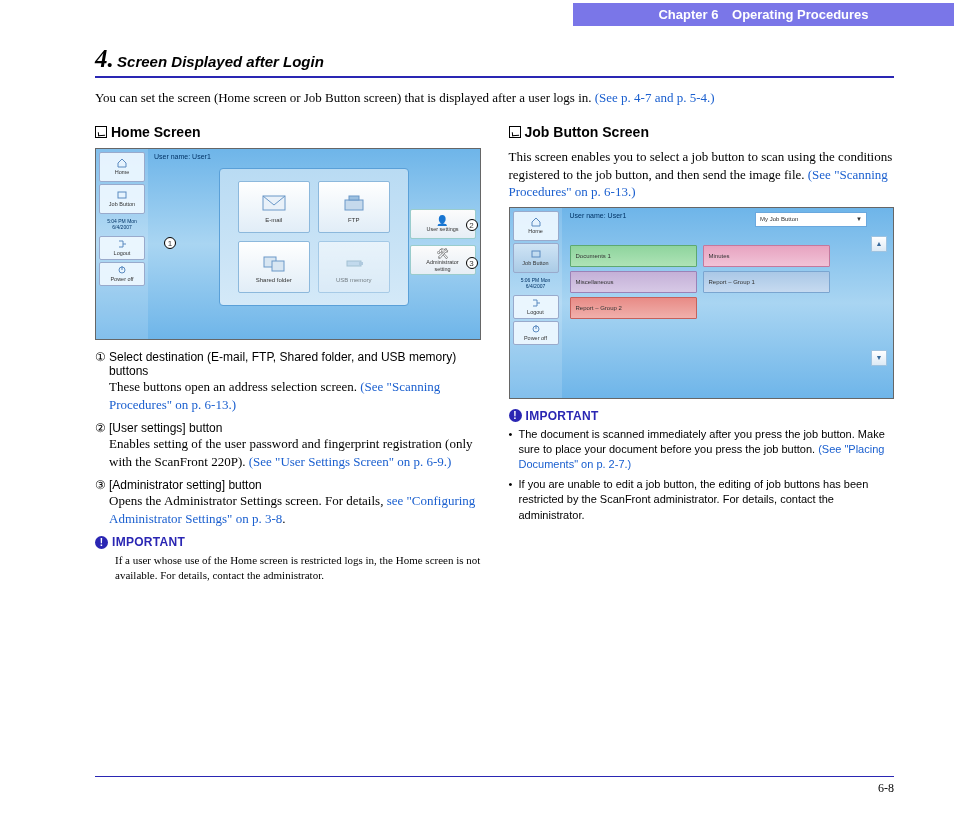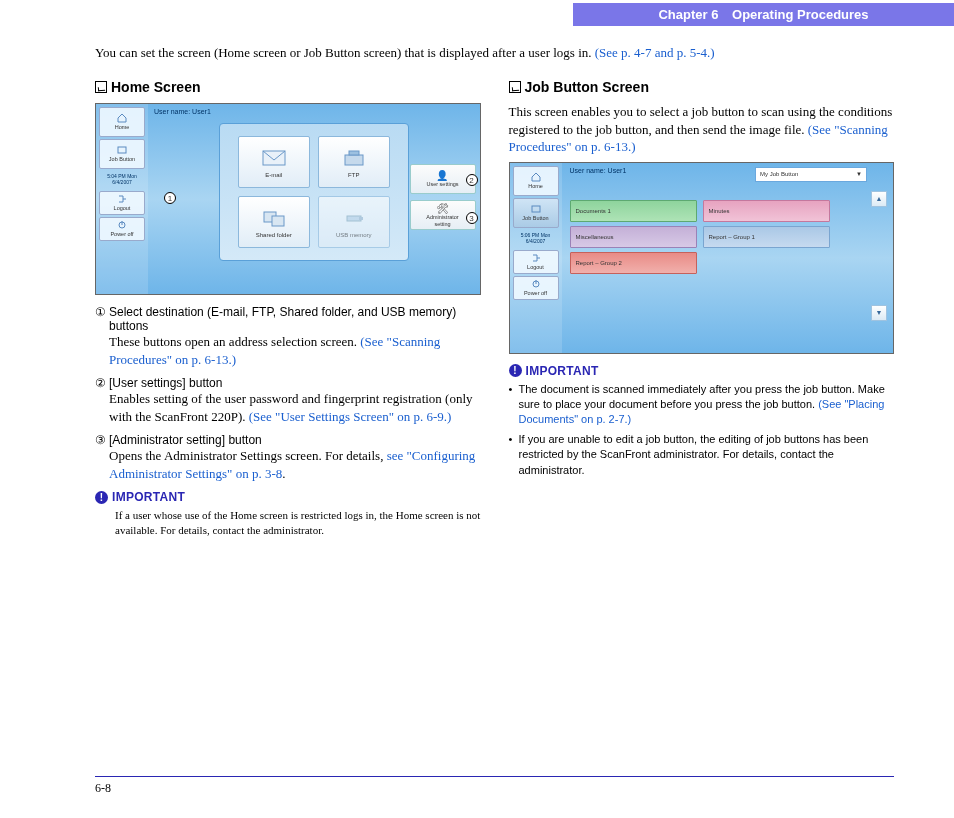--- a/index.html
+++ b/index.html
@@ -57,32 +57,36 @@
   .hint-lbl { font-weight: bold; font-size: 10px; }
   .hint-txt { font-family: "Times New Roman", serif; font-size: 13px; line-height: 1.35; margin-bottom: 8px; }
   .important-row { display: flex; align-items: center; gap: 4px; margin: 8px 0 4px; }
   .imp-ico { width: 13px; height: 13px; border-radius: 50%; background: #2a26b3; color: #fff; font-weight: bold; text-align: center; line-height: 13px; font-size: 10px; }
   .imp-lbl { color: #2a26b3; font-weight: bold; font-size: 12px; letter-spacing: 0.3px; }
   .imp-txt { font-size: 11px; font-family: Liberation Serif, serif; line-height: 1.35; margin-left: 20px; }
   .bullets { font-size: 11px; font-family: Arial, sans-serif; line-height: 1.4; }
   .bullets li { list-style: none; position: relative; padding-left: 10px; margin-bottom: 4px; }
   .bullets li::before { content: "•"; position: absolute; left: 0; }
   .para { font-family: "Times New Roman", serif; font-size: 13px; line-height: 1.35; margin-bottom: 6px; }
-  .footer { position: absolute; bottom: 22px; left: 95px; right: 60px; border-top: 1.5px solid #2a26b3; text-align: left; padding-top: 4px; font-size: 12px; font-family: "Times New Roman", serif; }
+  .footer { position: absolute; bottom: 22px; left: 95px; right: 60px; border-top: 1.5px solid #2a26b3; text-align: right; padding-top: 4px; font-size: 12px; font-family: "Times New Roman", serif; }
 </style>
 </head>
 <body>
 
 <div class="chapter-header">
   <span class="chap">Chapter 6</span>
   <span>Operating Procedures</span>
 </div>
 
 <div class="content">
 
+  <div class="section-title">
+    <span class="num">4.</span>
+    <span class="txt">Screen Displayed after Login</span>
+  </div>
 
   <p class="intro">
     <span>You can set the screen (Home screen or Job Button screen) that is displayed after a user logs in. </span><span class="link">(See p. 4-7 and p. 5-4.)</span>
   </p>
 
   <div class="columns">
 
     <div class="col">
       <div class="subhead">
         <span class="sub-icon"></span><span>Home Screen</span>

